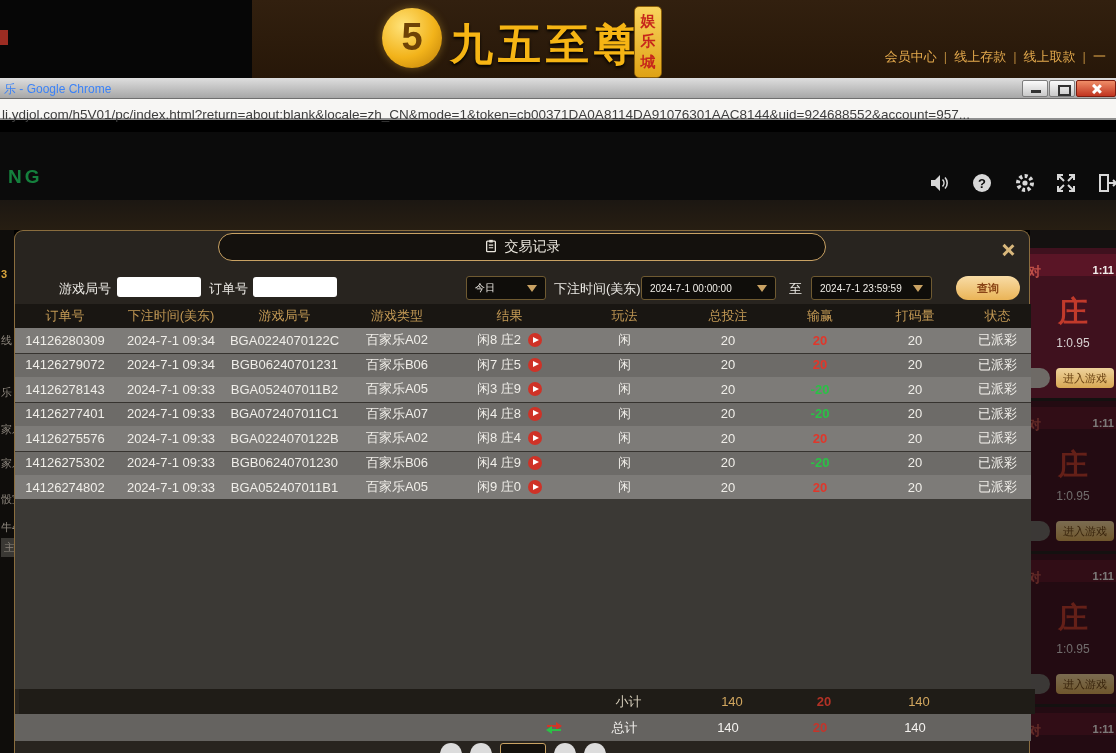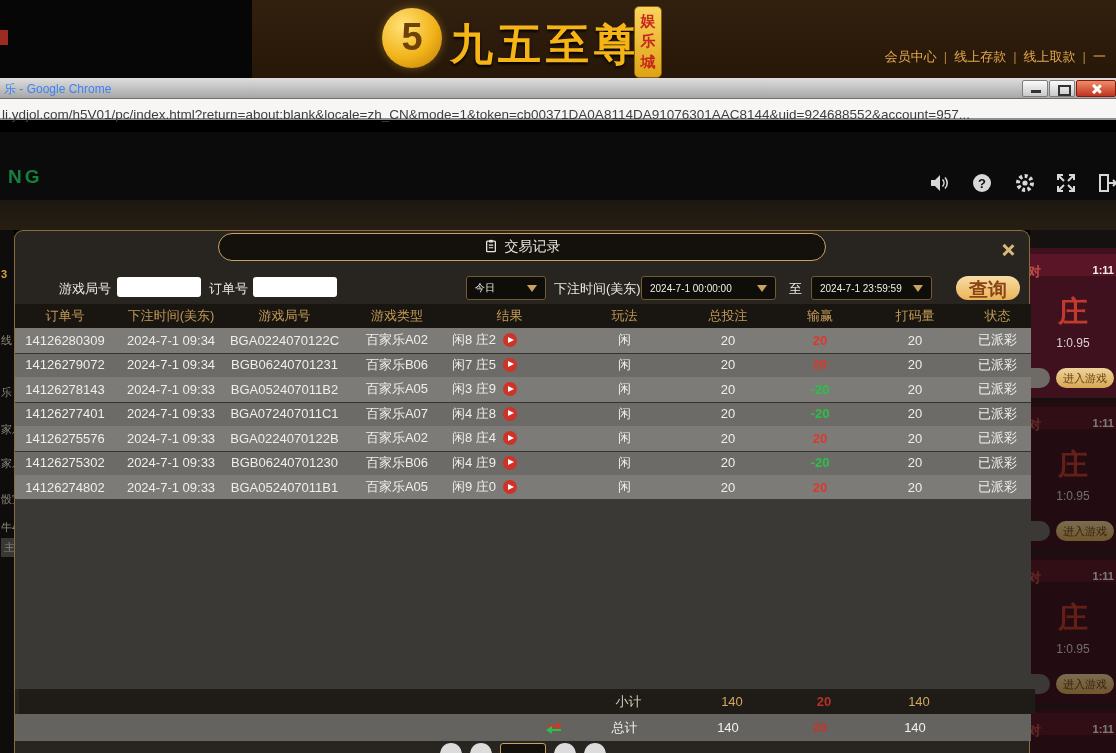--- a/index.html
+++ b/index.html
@@ -77,21 +77,21 @@
   
   .rightstrip{left:1030px;top:230px;width:86px;height:523px;background:#141110;overflow:hidden;z-index:3;}
   .gcard{position:absolute;left:0;width:96px;height:150px;background:#3f111e;}
   .gcard .bar{position:absolute;left:0;top:6px;width:100%;height:22px;background:#5a1526;}
   .gcard .tag{position:absolute;left:-2px;top:9px;font-size:13px;font-weight:bold;color:#c05048;}
   .gcard .timer{position:absolute;right:12px;top:10px;font-size:11px;color:#f2efec;font-weight:bold;}
   .gcard .zhuang{position:absolute;left:0;top:44px;width:86px;text-align:center;
     font-size:30px;font-weight:bold;color:#c13a2b;}
   .gcard .odds{position:absolute;left:0;top:88px;width:86px;text-align:center;font-size:12px;color:#d8d2d2;}
   .gcard .graypill{position:absolute;left:-14px;top:120px;width:34px;height:20px;border-radius:10px;background:#6e6a66;}
-  .gcard .goldpill{position:absolute;left:26px;top:120px;width:58px;height:20px;border-radius:10px;
+  .gcard .goldpill{position:absolute;left:26px;top:120px;width:58px;height:20px;border-radius:4px;
     background:linear-gradient(#eed29c,#d8a854);color:#6b4414;font-size:11px;text-align:center;line-height:20px;}
   .gcard .shade{position:absolute;inset:0;background:rgba(8,6,6,.5);}
 
   
   .modal{left:14px;top:230px;width:1016px;height:523px;background:#28241f;
     border:1px solid #8a6d3e;border-bottom:none;border-radius:9px 9px 0 0;box-sizing:border-box;z-index:4;}
   .tabbar{left:203px;top:2px;width:608px;height:28px;border:1.5px solid #c9a263;border-radius:16px;
     background:#14110d;display:flex;overflow:hidden;box-sizing:border-box;}
   .tab{flex:1;display:flex;align-items:center;justify-content:center;gap:7px;
     font-size:14px;color:#eae6dd;cursor:pointer;}
@@ -102,32 +102,32 @@
   .x-gold::before,.x-gold::after{content:"";position:absolute;left:6px;top:0;width:2.6px;height:14px;background:#d9b87c;}
   .x-gold::before{transform:rotate(45deg);} .x-gold::after{transform:rotate(-45deg);}
 
   .flabel{top:49px;font-size:13px;color:#eceae5;}
   .finput{top:46px;height:20px;background:#fff;border:none;border-radius:3px;padding:0 4px;font-size:12px;box-sizing:border-box;}
   .fselect{top:45px;height:24px;background:#0f0d0a;border:1px solid #6f5a31;border-radius:3px;
     color:#f2efe9;font-size:10px;display:flex;align-items:center;justify-content:space-between;
     padding:0 8px;box-sizing:border-box;}
   .caret{width:0;height:0;border-left:5px solid transparent;border-right:5px solid transparent;border-top:7px solid #c9a263;}
   .searchbtn{left:941px;top:45px;width:64px;height:24px;border-radius:13px;border:none;
-    background:linear-gradient(#f8dca6,#eab457);color:#8a4516;font-size:19px;font-weight:bold;}
+    background:linear-gradient(#f8dca6,#eab457);color:#8a4516;font-size:11px;font-weight:bold;}
 
   .grid10{display:grid;grid-template-columns:100px 112px 115px 110px 115px 115px 92px 92px 98px 67px;
     align-items:center;text-align:center;}
   .thead{left:0;top:73px;width:1016px;height:24px;background:#191612;color:#c49a55;font-size:13px;}
   .tbody{left:0;top:97px;width:1016px;}
   .trow{height:24.5px;font-size:13px;color:#f0eee9;}
   .trow:nth-child(odd){background:#7d7b78;}
   .trow:nth-child(even){background:#6d6b68;box-shadow:inset 0 1px 0 #36332f;}
   .win{color:#e0372b;font-weight:bold;}
   .loss{color:#2bc146;font-weight:bold;}
-  .resultcell{display:flex;align-items:center;justify-content:flex-start;gap:7px;}
+  .resultcell{display:flex;align-items:center;justify-content:center;gap:7px;}
   .play{width:14px;height:14px;border-radius:50%;background:#cf3227;position:relative;display:inline-block;}
   .play::after{content:"";position:absolute;left:5px;top:3.5px;width:0;height:0;
     border-left:6px solid #fff;border-top:3.5px solid transparent;border-bottom:3.5px solid transparent;}
   .t-empty{left:0;top:268px;width:1016px;height:190px;background:#3b3935;}
   .subrow{left:4px;top:458px;width:1016px;height:25px;background:#1f1c17;font-size:13px;}
   .subrow .lab{color:#d8d0bd;} .subrow .num{color:#d2a75f;} .subrow .win{color:#b23226;}
   .totrow{left:0;top:483px;width:1016px;height:27px;background:#656360;font-size:13px;color:#f4f2ef;}
   .totrow .win{color:#c5352b;}
   .swapwrap{display:flex;align-items:center;justify-content:flex-end;padding-right:4px;}
   .pager{left:0;top:512px;width:1016px;display:flex;justify-content:center;gap:8px;align-items:flex-start;}

